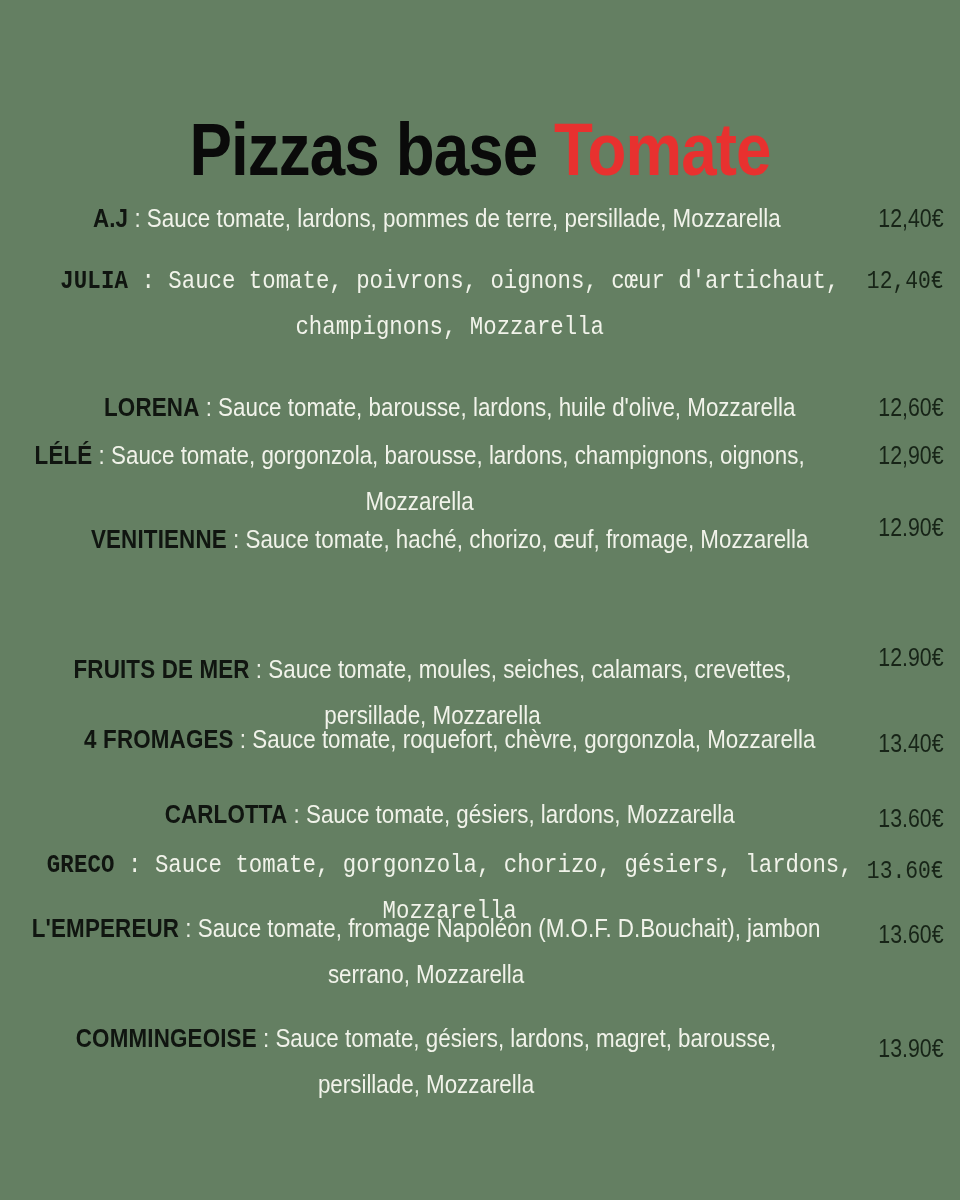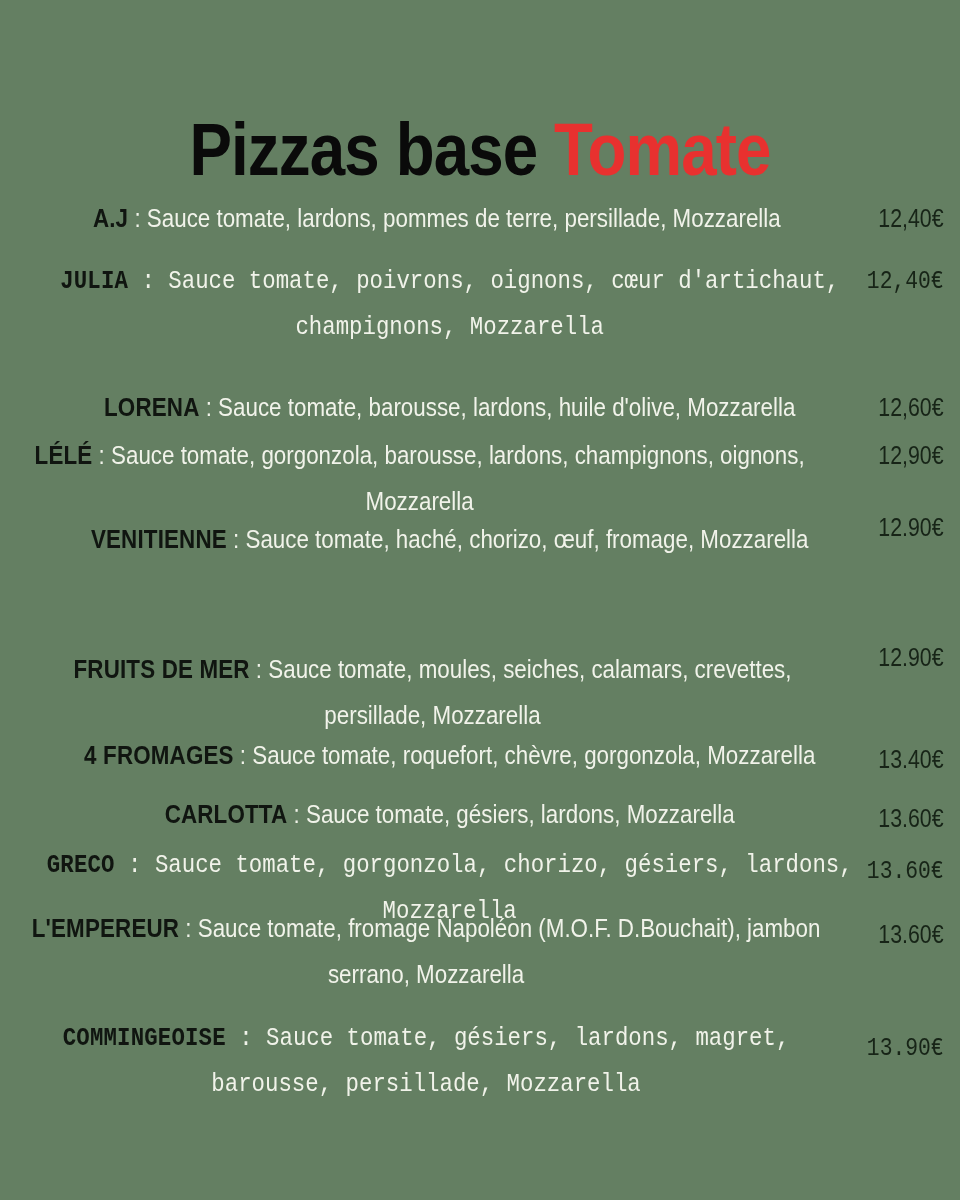--- a/index.html
+++ b/index.html
@@ -106,38 +106,38 @@
   <div class="item" style="top:516px;">
     <div class="desc" style="width:990px;"><span class="name">VENITIENNE</span><span class="sep"> : </span><span>Sauce tomate, haché, chorizo, œuf, fromage, Mozzarella</span></div>
     <div class="price" style="top:-12px;">12.90€</div>
   </div>
 
   <div class="item" style="top:606px;margin-top:40px;">
     <div class="desc" style="width:950px;"><span class="name">FRUITS DE MER</span><span class="sep"> : </span><span>Sauce tomate, moules, seiches, calamars, crevettes, persillade, Mozzarella</span></div>
     <div class="price" style="top:-12px;">12.90€</div>
   </div>
 
-  <div class="item" style="top:716px;margin-top:16px;">
+  <div class="item" style="top:716px;">
     <div class="desc" style="width:990px;"><span class="name">4 FROMAGES</span><span class="sep"> : </span><span>Sauce tomate, roquefort, chèvre, gorgonzola, Mozzarella</span></div>
     <div class="price" style="top:4px;">13.40€</div>
   </div>
 
   <div class="item" style="top:779px;margin-top:12px;">
     <div class="desc" style="width:990px;"><span class="name">CARLOTTA</span><span class="sep"> : </span><span>Sauce tomate, gésiers, lardons, Mozzarella</span></div>
     <div class="price" style="top:4px;">13.60€</div>
   </div>
 
   <div class="item" style="top:842px;font-family:Liberation Mono, monospace;">
     <div class="desc" style="width:990px;"><span class="name">GRECO</span><span class="sep"> : </span><span>Sauce tomate, gorgonzola, chorizo, gésiers, lardons, Mozzarella</span></div>
     <div class="price" style="top:6px;">13.60€</div>
   </div>
 
   <div class="item" style="top:905px;">
     <div class="desc" style="width:935px;"><span class="name">L'EMPEREUR</span><span class="sep"> : </span><span>Sauce tomate, fromage Napoléon (M.O.F. D.Bouchait), jambon serrano, Mozzarella</span></div>
     <div class="price" style="top:6px;">13.60€</div>
   </div>
 
-  <div class="item" style="top:1015px;font-family:Liberation Mono, monospace;">
+  <div class="item" style="top:1015px;">
     <div class="desc" style="width:935px;"><span class="name">COMMINGEOISE</span><span class="sep"> : </span><span>Sauce tomate, gésiers, lardons, magret, barousse, persillade, Mozzarella</span></div>
     <div class="price" style="top:10px;">13.90€</div>
   </div>
 
 </div>
 
 </body></html>

